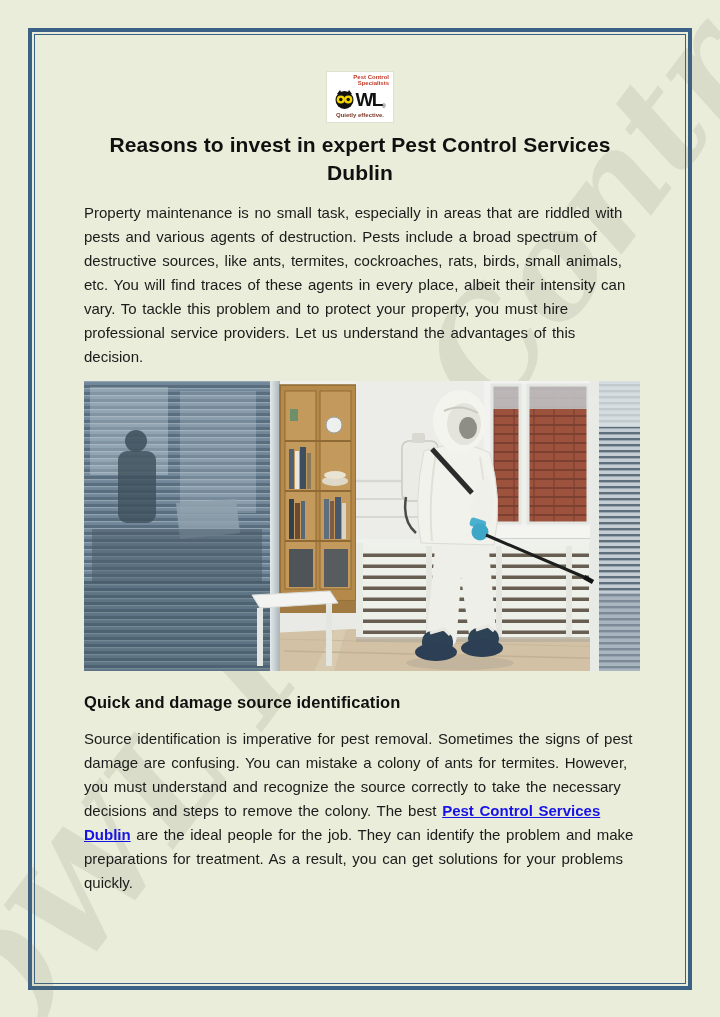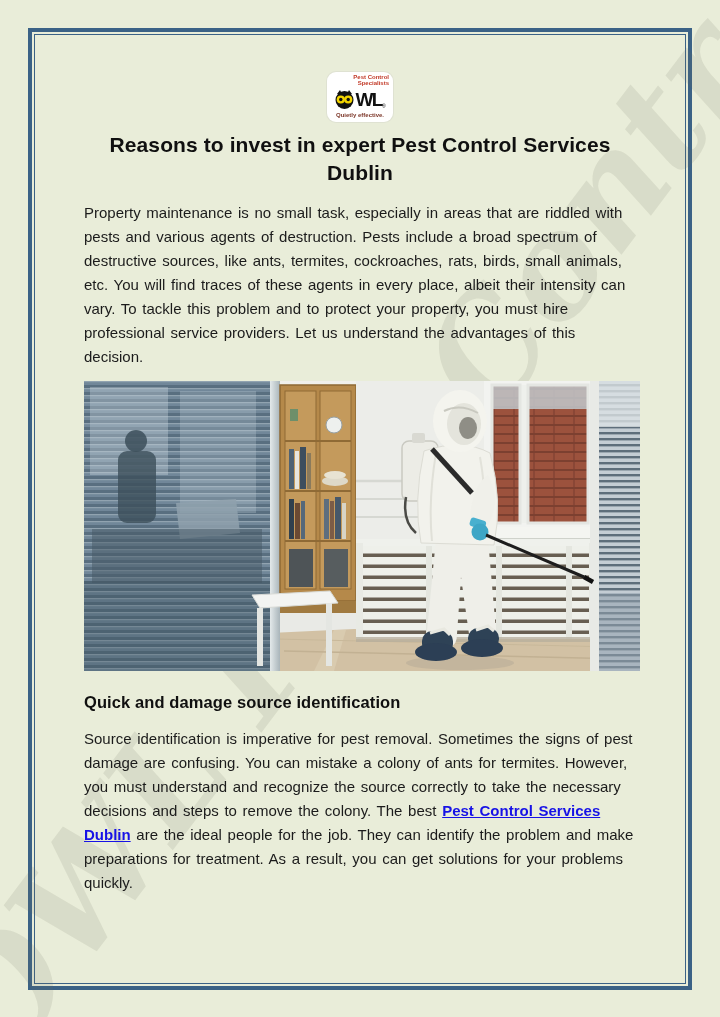--- a/index.html
+++ b/index.html
@@ -24,21 +24,20 @@
     pointer-events:none;user-select:none;
   }
   .content{
     position:absolute;inset:0;padding:40px 52px 0 52px;box-sizing:border-box;
   }
   
   .logo{
     width:66px;height:50px;background:#ffffff;margin:0 auto 4px auto;
     position:relative;box-sizing:border-box;padding:2px 3px;
     box-shadow:0 0 0 1px #dfe2d2;
-    border-radius:9px;
   }
   .logo-top{
     text-align:right;color:#c23a28;font-weight:bold;
     font-size:6px;line-height:6px;padding-right:1px;white-space:pre-line;
   }
   .logo-word{
     display:flex;align-items:center;justify-content:center;height:24px;margin-top:1px;
   }
   .logo-word svg{display:block;}
   .logo-rest{

